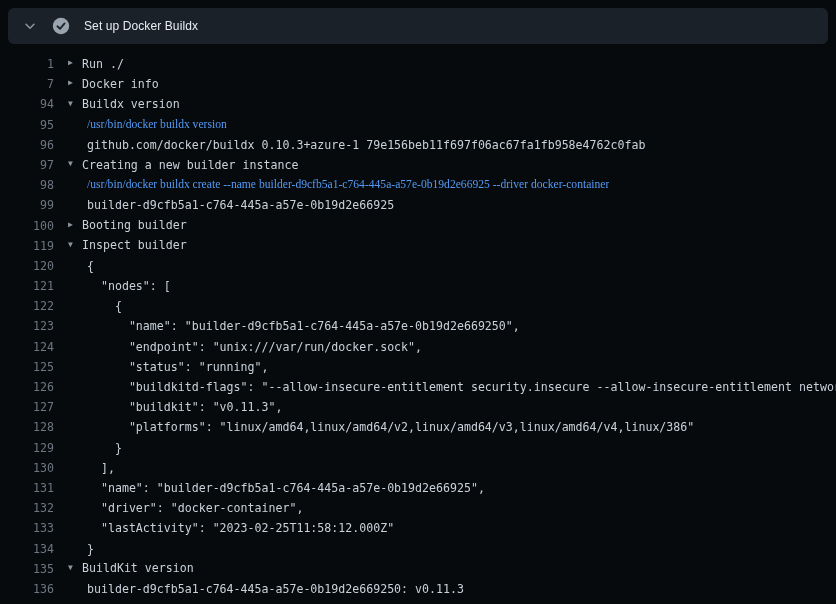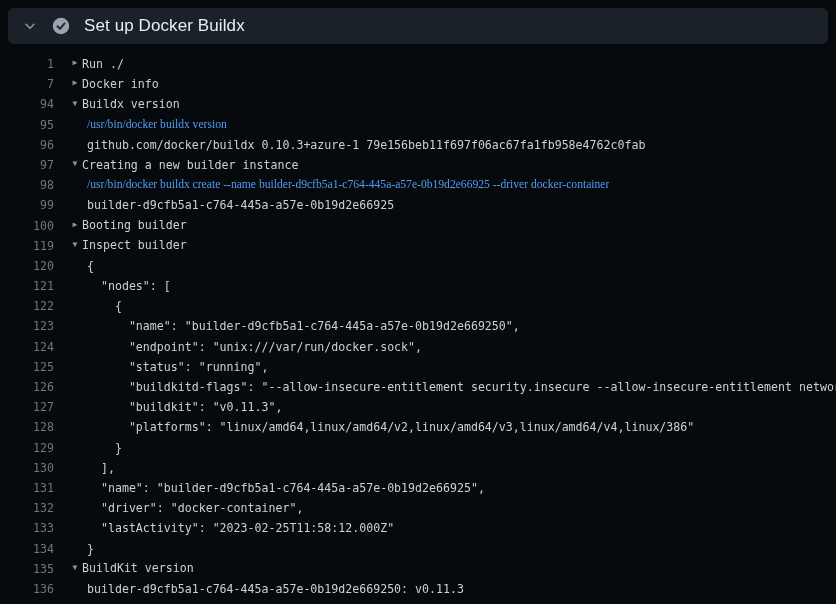--- a/index.html
+++ b/index.html
@@ -16,21 +16,21 @@
     display: flex;
     align-items: center;
     padding: 0 14px;
     cursor: pointer;
   }
   .chevron { width: 16px; height: 16px; display: flex; align-items: center; justify-content: center; }
   .status { width: 18px; height: 18px; margin-left: 14px; display: flex; align-items: center; justify-content: center; }
   .step-title {
     margin-left: 14px;
     color: #e6edf3;
-    font-size: 17px;
+    font-size: 12px;
     font-weight: 400;
     letter-spacing: 0.1px;
   }
   .log {
     padding-top: 10px;
     font-family: "DejaVu Sans Mono", "Liberation Mono", monospace;
     font-size: 11.6px;
     white-space: pre;
   }
   .row {
@@ -51,21 +51,21 @@
     overflow: hidden;
   }
   .row .arrow {
     display: inline-block;
     width: 14px;
     color: #8b949e;
     font-size: 8px;
     vertical-align: middle;
     transform: translateY(-1px);
   }
-  .row.group .content { cursor: pointer; text-align: center; }
+  .row.group .content { cursor: pointer; }
   .row.child .content { padding-left: 33px; }
   .row.command .content { color: #539bf5; font-family: Liberation Serif, serif; }
 </style>
 </head>
 <body>
 
 <div class="step-header">
   <span class="chevron">
     <svg width="14" height="14" viewBox="0 0 16 16">
       <path d="M3.5 6 L8 10.5 L12.5 6" fill="none" stroke="#8b949e" stroke-width="1.8" stroke-linecap="round" stroke-linejoin="round"></path>

